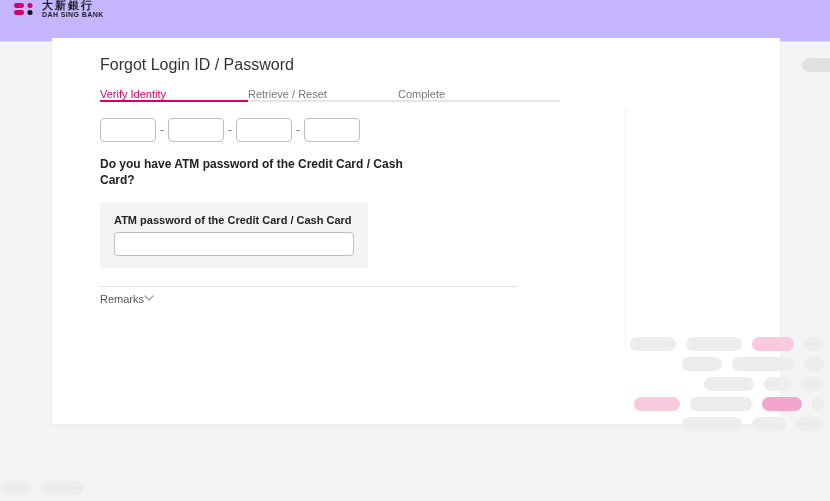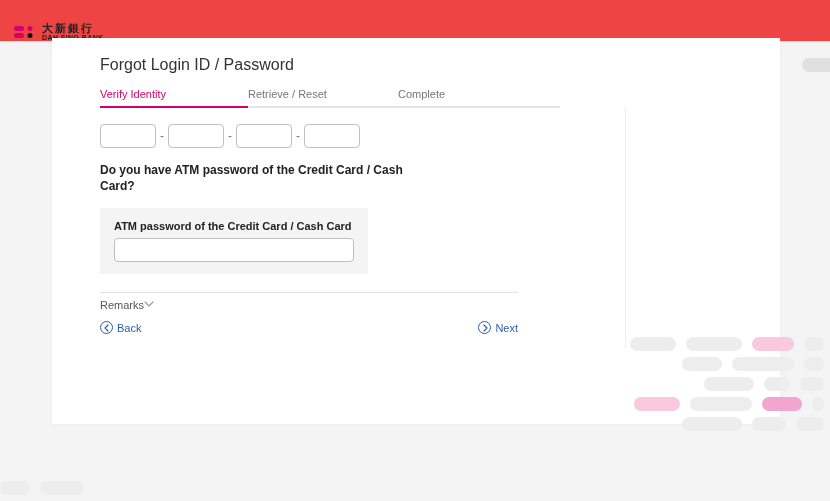--- a/index.html
+++ b/index.html
@@ -1,35 +1,35 @@
 <!DOCTYPE html>
 <html><head>
 <meta charset="utf-8">
 <style>
   * { box-sizing: border-box; margin: 0; padding: 0; }
   html, body { width: 830px; height: 501px; font-family: Arial, "Helvetica Neue", sans-serif; background: #f4f4f4; color: #333; }
   .page { width: 830px; height: 501px; position: relative; overflow: hidden; }
 
   
-  .topbar { height: 42px; border-bottom: 1px solid #e2e2e2; display: flex; align-items: flex-end; padding: 0 14px; background: #ef4444; }
+  .topbar { height: 42px; border-bottom: 1px solid #e2e2e2; display: flex; align-items: flex-start; padding: 0 14px; background: #c4b5fd; }
   .logo { display: flex; align-items: center; gap: 6px; }
   .logo-mark { width: 22px; height: 16px; position: relative; }
   .logo-mark svg { display: block; }
   .logo-text { display: flex; flex-direction: column; line-height: 1; }
   .logo-text .cn { font-size: 11px; font-weight: 700; letter-spacing: 2px; color: #222; }
   .logo-text .en { font-size: 7px; font-weight: 700; letter-spacing: 0.4px; color: #222; }
 
   
   .card { position: absolute; left: 52px; top: 38px; width: 728px; height: 386px; background: #fff; box-shadow: 0 1px 3px rgba(0,0,0,0.04); }
   .card-inner { padding: 18px 44px 18px 48px; }
   .page-title { font-size: 16px; color: #333; font-weight: 400; margin-bottom: 14px; }
 
   
   .step-tabs { display: flex; width: 460px; border-bottom: 2px solid #e5e5e5; margin-bottom: 16px; position: relative; }
-  .step-tab { flex: 0 0 auto; font-size: 11px; color: #777; padding-bottom: 6px; margin-right: 0; }
+  .step-tab { flex: 0 0 auto; font-size: 11px; color: #777; padding-bottom: 0; margin-right: 0; }
   .step-tab.t1 { width: 148px; color: #d6006d; border-bottom: 2px solid #d6006d; margin-bottom: -2px; }
   .step-tab.t2 { width: 150px; }
   .step-tab.t3 { width: 150px; }
 
   
   .section-title { font-size: 12px; color: #444; margin: 10px 0 8px; }
   .field-label { font-size: 12px; font-weight: 700; color: #222; display: flex; align-items: center; gap: 4px; margin-bottom: 6px; }
   .info-icon { width: 12px; height: 12px; border: 1px solid #9aa0a6; border-radius: 50%; display: inline-flex; align-items: center; justify-content: center; font-size: 8px; color: #9aa0a6; font-family: Georgia, serif; font-style: italic; font-weight: normal; }
 
   .cc-row { display: flex; align-items: center; gap: 4px; }
@@ -133,38 +133,20 @@
 
       <div class="remarks-row">
         <span>Remarks</span>
         <span class="chev">
           <svg width="10" height="10" viewBox="0 0 10 10">
               <path d="M1 3 L5 7 L9 3" stroke="#9aa0a6" stroke-width="1.2" fill="none" stroke-linecap="round" stroke-linejoin="round"></path>
             </svg>
         </span>
       </div>
 
-      <div class="nav-row">
-        <span class="nav-link">
-          <span class="nav-circle">
-            <svg width="8" height="8" viewBox="0 0 8 8">
-                <path d="M5 1 L2 4 L5 7" stroke="#2b5fa7" stroke-width="1.2" fill="none" stroke-linecap="round" stroke-linejoin="round"></path>
-              </svg>
-          </span>
-          <span>Back</span>
-        </span>
-        <span class="nav-link">
-          <span class="nav-circle">
-            <svg width="8" height="8" viewBox="0 0 8 8">
-                <path d="M3 1 L6 4 L3 7" stroke="#2b5fa7" stroke-width="1.2" fill="none" stroke-linecap="round" stroke-linejoin="round"></path>
-              </svg>
-          </span>
-          <span>Next</span>
-        </span>
-      </div>
 
     </div>
   </div>
 
   <div class="deco">
     <div class="prow">
       <span class="pill" style="width:46px"></span>
       <span class="pill" style="width:56px"></span>
       <span class="pill pink" style="width:42px"></span>
       <span class="pill" style="width:20px"></span>

